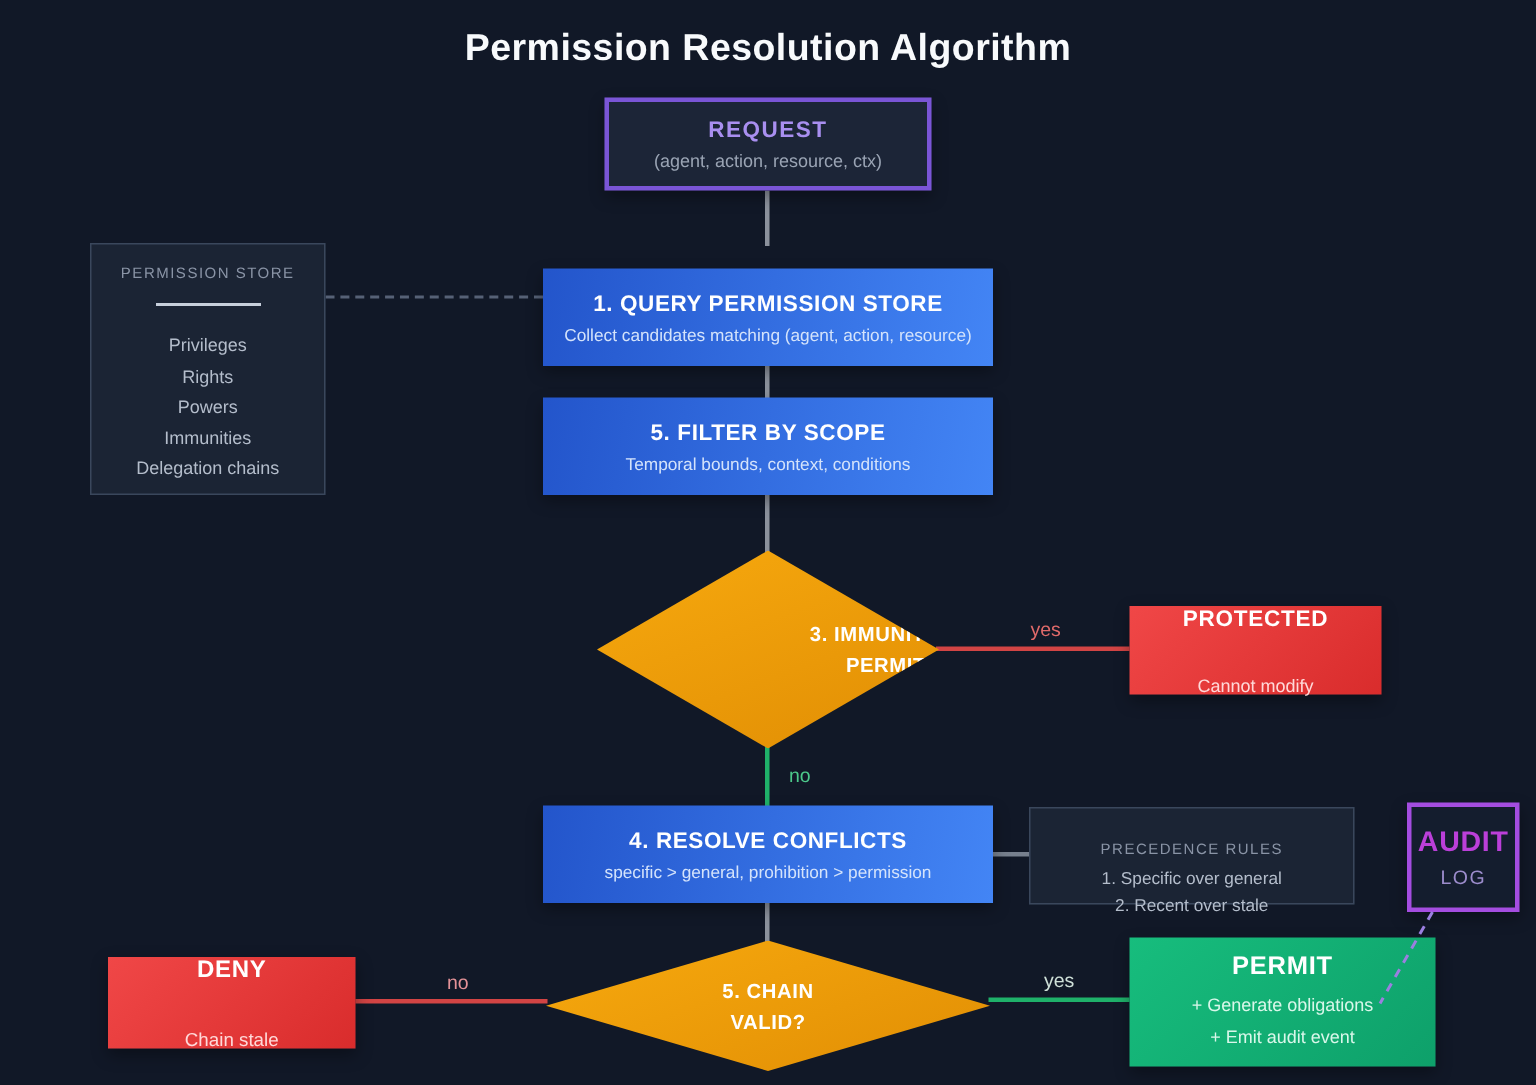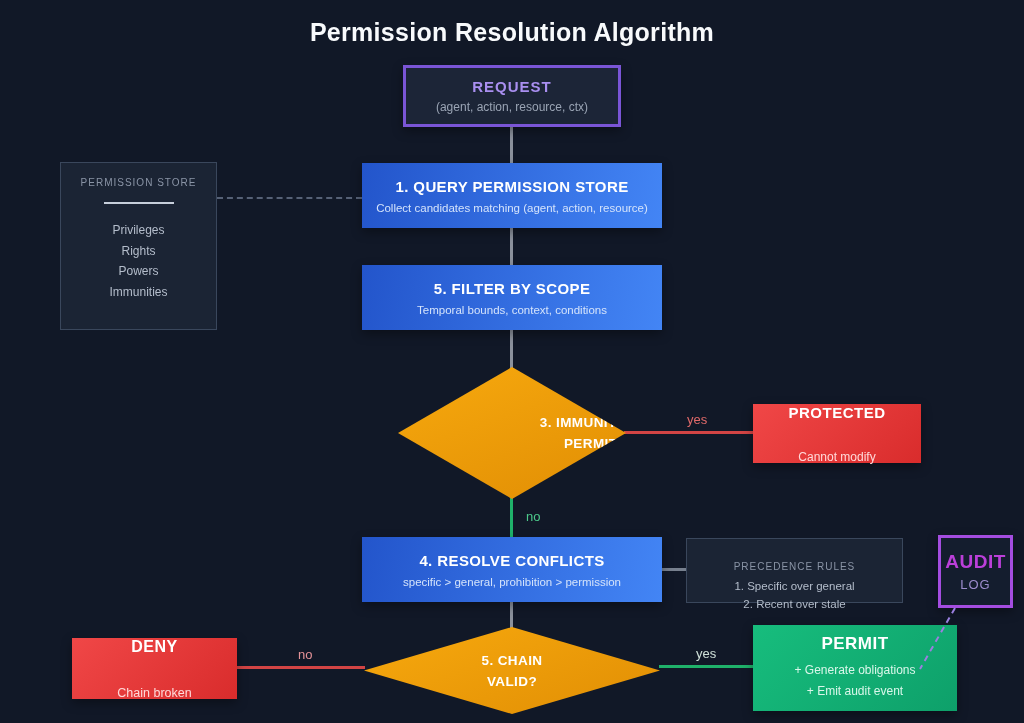--- a/index.html
+++ b/index.html
@@ -26,21 +26,21 @@
     background:#1c2537;border:3px solid #7a55d6;box-sizing:border-box;
   }
   .request .t{color:#a98ff0;font-size:15px;letter-spacing:1px;margin-bottom:5px;}
   .request .s{color:#9aa4b4;font-size:12px;}
   .bluebox{
     background:linear-gradient(100deg,#2355cb 0%,#4385f5 100%);
     left:362px;width:300px;height:65px;
   }
   .bluebox .t{font-size:15px;letter-spacing:.4px;margin-bottom:7px;}
   .bluebox .s{font-size:11.5px;color:#d4e3fb;}
-  #step1{top:163px;text-align:right;}
+  #step1{top:179px;text-align:right;}
   #step2{top:265px;}
   #step4{top:537px;}
   .diamond{
     position:absolute;display:flex;flex-direction:column;align-items:center;
     justify-content:center;text-align:center;
     background:linear-gradient(160deg,#f7a90e 0%,#e18e04 100%);
     clip-path:polygon(50% 0,100% 50%,50% 100%,0 50%);
     box-shadow:none;
   }
   .diamond .t{font-weight:bold;color:#ffffff;font-size:13.5px;line-height:21px;letter-spacing:.4px;}
@@ -123,20 +123,21 @@
   </div>
 
   <div class="panel" id="perm-store">
     <div class="p-title">PERMISSION STORE</div>
     <div class="divider"></div>
     <ul>
       <li>Privileges</li>
       <li>Rights</li>
       <li>Powers</li>
       <li>Immunities</li>
+      <li>Delegation chains</li>
     </ul>
   </div>
 
   <div class="node bluebox" id="step1">
     <div class="t">1. QUERY PERMISSION STORE</div>
     <div class="s">Collect candidates matching (agent, action, resource)</div>
   </div>
 
   <div class="node bluebox" id="step2">
     <div class="t">5. FILTER BY SCOPE</div>
@@ -171,21 +172,21 @@
     <div class="s">LOG</div>
   </div>
 
   <div class="diamond" id="decision5">
     <div class="t">5. CHAIN</div>
     <div class="t">VALID?</div>
   </div>
 
   <div class="node redbox" id="deny">
     <div class="t">DENY</div>
-    <div class="s">Chain broken</div>
+    <div class="s">Chain stale</div>
   </div>
 
   <div class="node" id="permit">
     <div class="t">PERMIT</div>
     <div class="s">+ Generate obligations</div>
     <div class="s">+ Emit audit event</div>
   </div>
 
   <svg class="overlay" width="1024" height="723">
     <line x1="955" y1="608" x2="920" y2="669" stroke="#9b7fe0" stroke-width="2" stroke-dasharray="6 5"></line>

